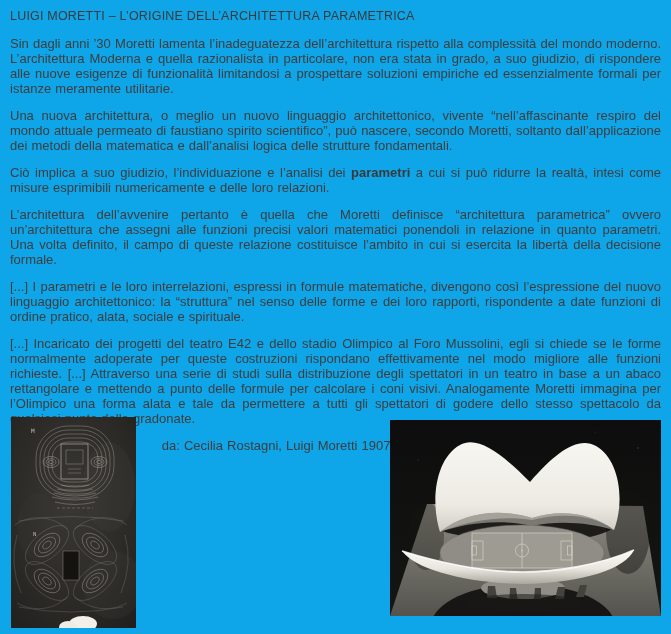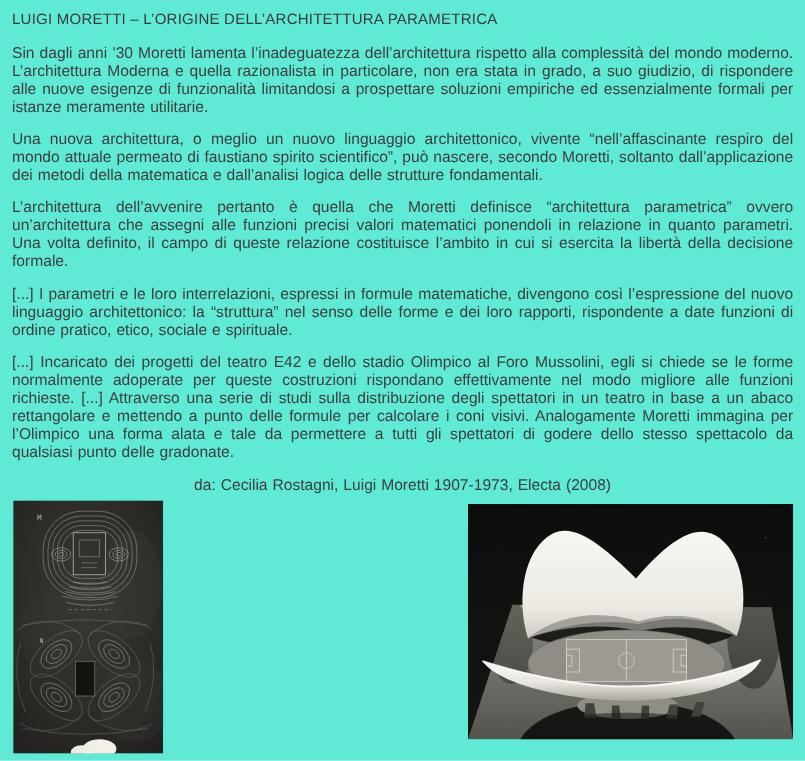--- a/index.html
+++ b/index.html
@@ -1,20 +1,20 @@
 <!DOCTYPE html>
 <html lang="it"><head>
 <meta charset="utf-8">
 <style>
   html, body { margin: 0; padding: 0; background: #f1f1f1; }
   .page {
     position: relative;
     width: 671px;
     height: 634px;
-    background: #5eead4;
+    background: #0ea5e9;
     overflow: hidden;
     font-family: "Liberation Sans", "DejaVu Sans", sans-serif;
     color: #3e3e3e;
     box-sizing: border-box;
     padding: 8px 10px 0 10px;
   }
   h1.title {
     font-size: 12.5px;
     font-weight: 400;
     color: #3a3a3a;
@@ -50,24 +50,25 @@
 <body>
 
 <div class="page">
 
   <h1 class="title">LUIGI MORETTI – L’ORIGINE DELL’ARCHITETTURA PARAMETRICA</h1>
 
   <p class="para">Sin dagli anni ’30 Moretti lamenta l’inadeguatezza dell’architettura rispetto alla complessità del mondo moderno. L’architettura Moderna e quella razionalista in particolare, non era stata in grado, a suo giudizio, di rispondere alle nuove esigenze di funzionalità limitandosi a prospettare soluzioni empiriche ed essenzialmente formali per istanze meramente utilitarie.</p>
 
   <p class="para">Una nuova architettura, o meglio un nuovo linguaggio architettonico, vivente “nell’affascinante respiro del mondo attuale permeato di faustiano spirito scientifico”, può nascere, secondo Moretti, soltanto dall’applicazione dei metodi della matematica e dall’analisi logica delle strutture fondamentali.</p>
 
+  <p class="para"><span>Ciò implica a suo giudizio, l’individuazione e l’analisi dei </span><strong>parametri</strong><span> a cui si può ridurre la realtà, intesi come misure esprimibili numericamente e delle loro relazioni.</span></p>
 
   <p class="para">L’architettura dell’avvenire pertanto è quella che Moretti definisce “architettura parametrica” ovvero un’architettura che assegni alle funzioni precisi valori matematici ponendoli in relazione in quanto parametri. Una volta definito, il campo di queste relazione costituisce l’ambito in cui si esercita la libertà della decisione formale.</p>
 
-  <p class="para">[...] I parametri e le loro interrelazioni, espressi in formule matematiche, divengono così l’espressione del nuovo linguaggio architettonico: la “struttura” nel senso delle forme e dei loro rapporti, rispondente a date funzioni di ordine pratico, etico, sociale e spirituale.</p>
+  <p class="para">[...] I parametri e le loro interrelazioni, espressi in formule matematiche, divengono così l’espressione del nuovo linguaggio architettonico: la “struttura” nel senso delle forme e dei loro rapporti, rispondente a date funzioni di ordine pratico, alata, sociale e spirituale.</p>
 
   <p class="para">[...] Incaricato dei progetti del teatro E42 e dello stadio Olimpico al Foro Mussolini, egli si chiede se le forme normalmente adoperate per queste costruzioni rispondano effettivamente nel modo migliore alle funzioni richieste. [...] Attraverso una serie di studi sulla distribuzione degli spettatori in un teatro in base a un abaco rettangolare e mettendo a punto delle formule per calcolare i coni visivi. Analogamente Moretti immagina per l’Olimpico una forma alata e tale da permettere a tutti gli spettatori di godere dello stesso spettacolo da qualsiasi punto delle gradonate.</p>
 
   <p class="para source">da: Cecilia Rostagni, Luigi Moretti 1907-1973, Electa (2008)</p>
 
   <figure class="fig fig-left">
     <svg viewBox="0 0 125 211" xmlns="http://www.w3.org/2000/svg">
       <defs>
         <radialGradient id="lgBg" cx="48%" cy="40%" r="80%">
           <stop offset="0" stop-color="#3a3835"></stop>

